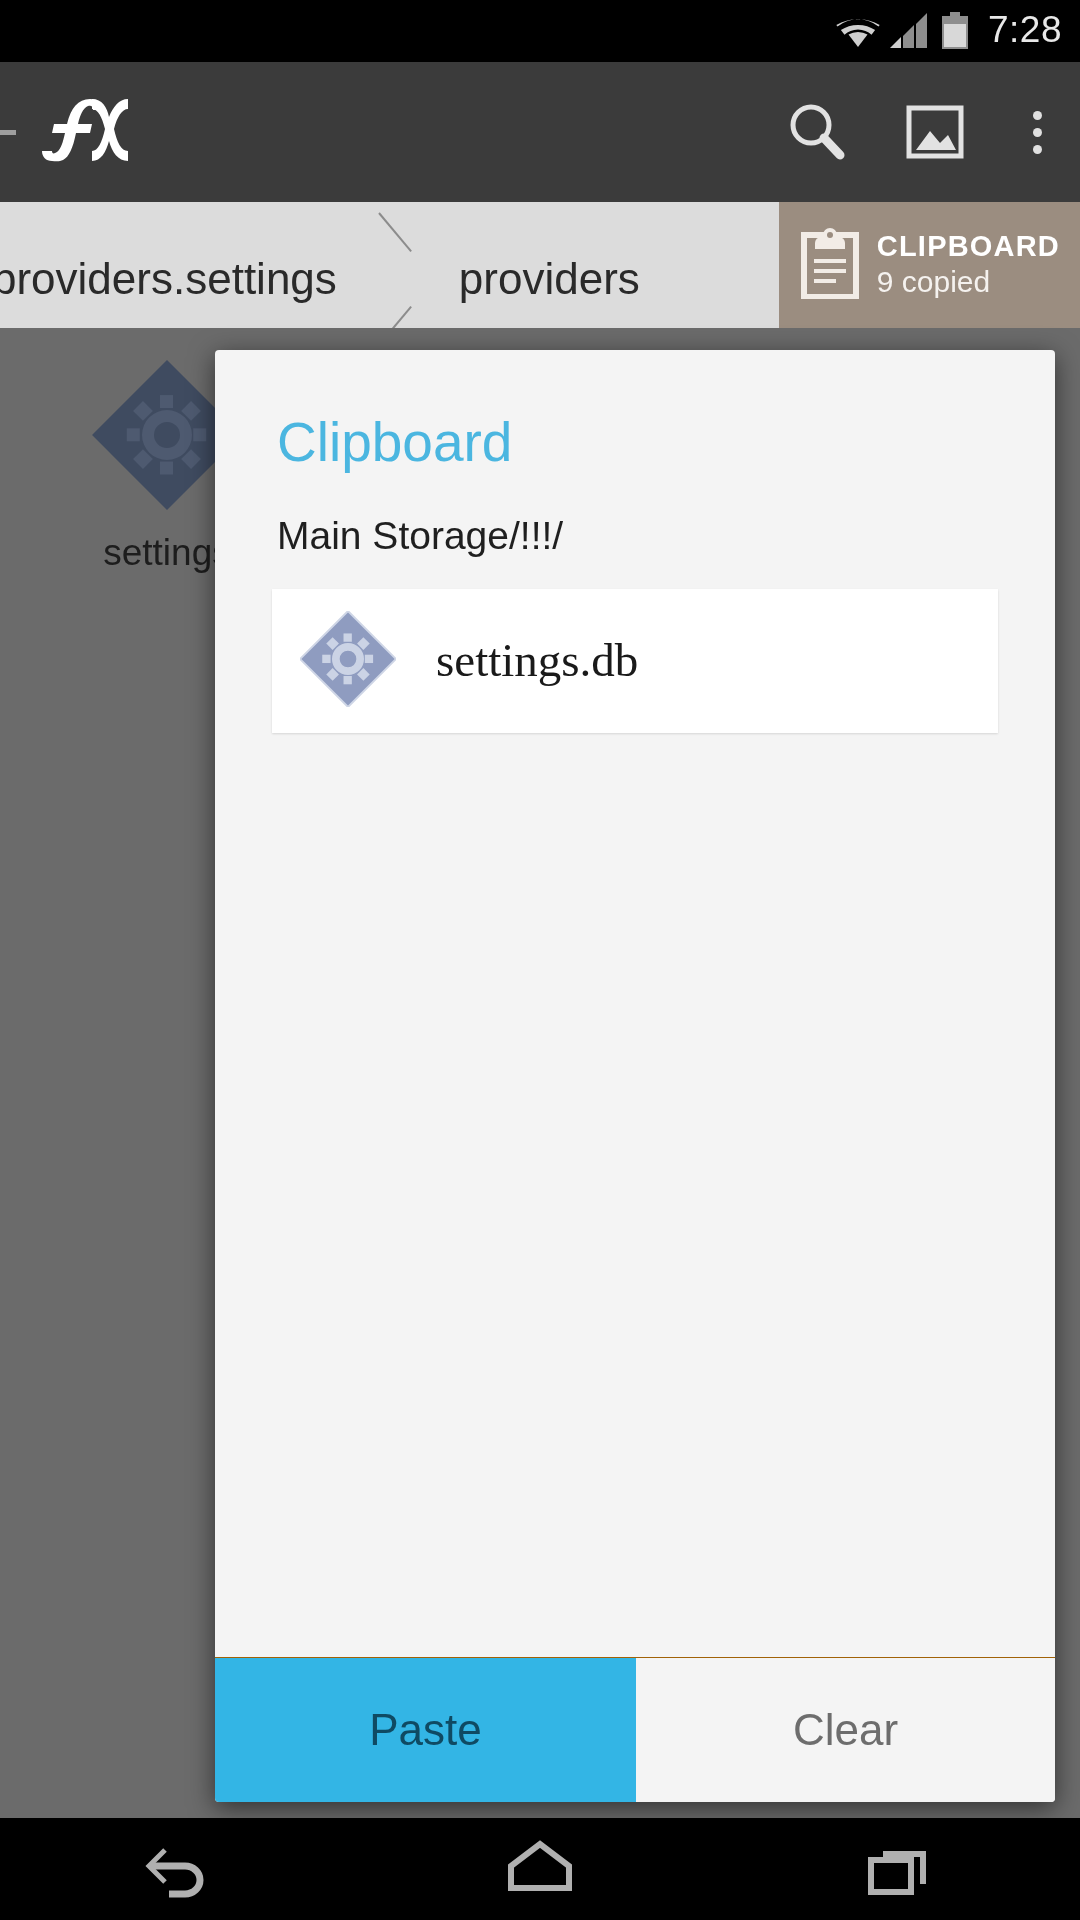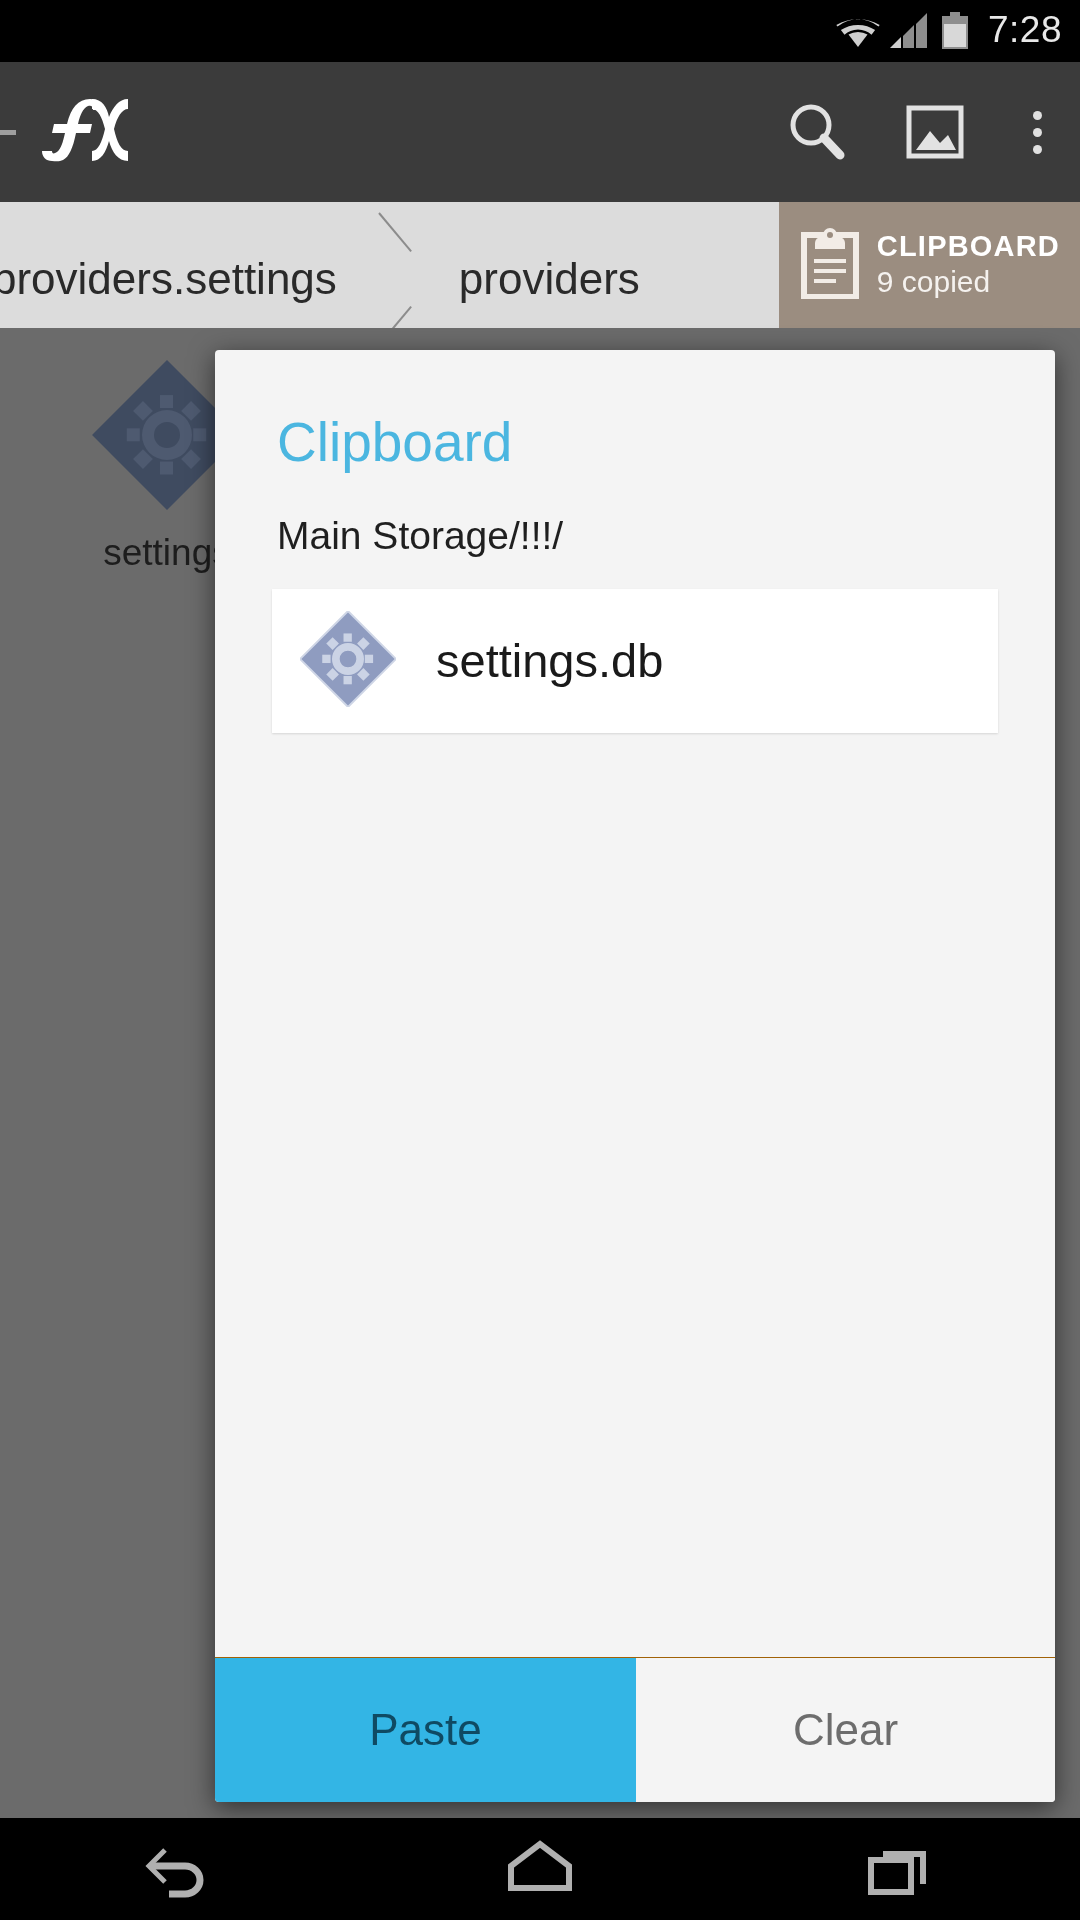--- a/index.html
+++ b/index.html
@@ -187,21 +187,21 @@
     font-weight: 400;
     padding: 65px 0 0 62px;
     line-height: 1;
   }
   #dialog-path {
     color: #1f1f1f;
     font-size: 39px;
     padding: 46px 0 0 62px;
     line-height: 1;
   }
-  #dialog-body { flex: 1 1 auto; position: relative; }
+  #dialog-body { flex: 1 1 auto; position: relative; font-family: Liberation Serif, serif; }
 
   #clip-card {
     position: absolute;
     left: 57px;
     top: 34px;
     width: 726px;
     background: #ffffff;
     display: flex;
     align-items: center;
     padding: 22px 0 22px 28px;

